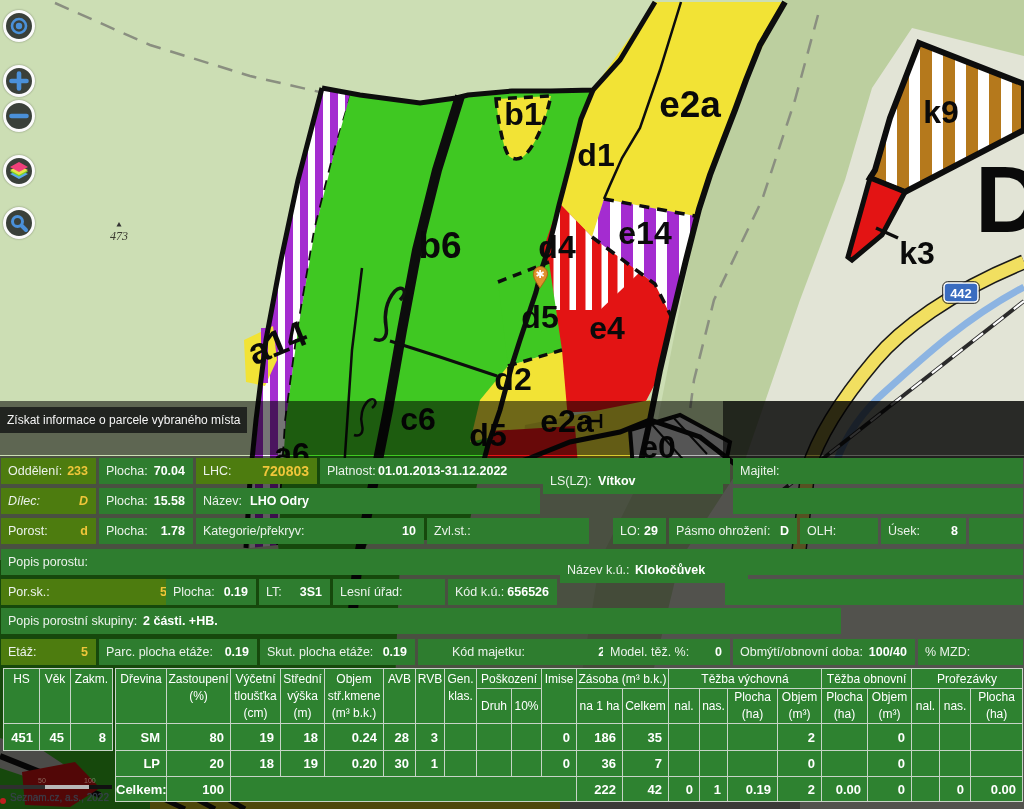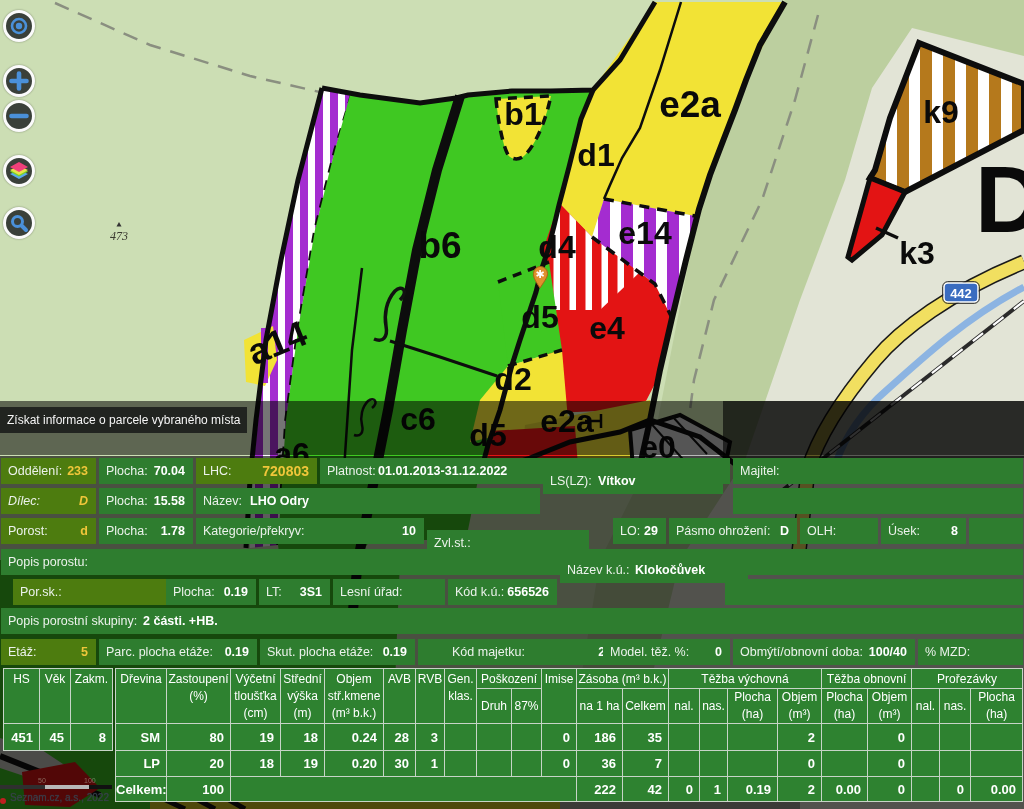--- a/index.html
+++ b/index.html
@@ -176,38 +176,38 @@
 
   <div class="box gray" style="left:1px;top:488px;width:95px;font-style:italic;"><span class="l">Dílec:</span><span class="v">D</span></div>
   <div class="box" style="left:99px;top:488px;width:94px;"><span class="l">Plocha:</span><span class="v">15.58</span></div>
   <div class="box" style="left:196px;top:488px;width:344px;"><span class="l">Název:</span><span class="va" style="left:54px;">LHO Odry</span></div>
   <div class="box" style="left:543px;top:468px;width:180px;"><span class="l">LS(LZ):</span><span class="va" style="left:55px;">Vítkov</span></div>
   <div class="box" style="left:733px;top:488px;width:290px;"></div>
 
   <div class="box gray" style="left:1px;top:518px;width:95px;"><span class="l">Porost:</span><span class="v">d</span></div>
   <div class="box" style="left:99px;top:518px;width:94px;"><span class="l">Plocha:</span><span class="v">1.78</span></div>
   <div class="box" style="left:196px;top:518px;width:228px;"><span class="l">Kategorie/překryv:</span><span class="v">10</span></div>
-  <div class="box" style="left:427px;top:518px;width:162px;margin-top:12px;"><span class="l">Zvl.st.:</span></div>
+  <div class="box" style="left:427px;top:518px;width:162px;"><span class="l">Zvl.st.:</span></div>
   <div class="box" style="left:613px;top:518px;width:53px;"><span class="l">LO:</span><span class="v">29</span></div>
   <div class="box" style="left:669px;top:518px;width:128px;"><span class="l">Pásmo ohrožení:</span><span class="v">D</span></div>
   <div class="box" style="left:800px;top:518px;width:78px;"><span class="l">OLH:</span></div>
   <div class="box" style="left:881px;top:518px;width:85px;"><span class="l">Úsek:</span><span class="v">8</span></div>
   <div class="box" style="left:969px;top:518px;width:54px;"></div>
 
   <div class="box" style="left:1px;top:549px;width:1022px;"><span class="l">Popis porostu:</span></div>
 
-  <div class="box gray" style="left:13px;top:579px;width:174px;"><span class="l">Por.sk.:</span><span class="v">5</span></div>
+  <div class="box gray" style="left:1px;top:579px;width:174px;"><span class="l">Por.sk.:</span><span class="v">5</span></div>
   <div class="box" style="left:166px;top:579px;width:90px;"><span class="l">Plocha:</span><span class="v">0.19</span></div>
   <div class="box" style="left:259px;top:579px;width:71px;"><span class="l">LT:</span><span class="v">3S1</span></div>
   <div class="box" style="left:333px;top:579px;width:112px;"><span class="l">Lesní úřad:</span></div>
   <div class="box" style="left:448px;top:579px;width:109px;"><span class="l">Kód k.ú.:</span><span class="v">656526</span></div>
   <div class="box" style="left:560px;top:557px;width:188px;"><span class="l">Název k.ú.:</span><span class="va" style="left:75px;">Klokočůvek</span></div>
   <div class="box" style="left:725px;top:579px;width:298px;"></div>
 
-  <div class="box" style="left:1px;top:608px;width:1022px;"><span class="l">Popis porostní skupiny:</span><span class="va" style="left:142px;">2 části. +HB.</span></div>
+  <div class="box" style="left:1px;top:608px;width:840px;"><span class="l">Popis porostní skupiny:</span><span class="va" style="left:142px;">2 části. +HB.</span></div>
 
   <div class="box gray" style="left:1px;top:639px;width:95px;"><span class="l">Etáž:</span><span class="v">5</span></div>
   <div class="box" style="left:99px;top:639px;width:158px;"><span class="l">Parc. plocha etáže:</span><span class="v">0.19</span></div>
   <div class="box" style="left:260px;top:639px;width:155px;"><span class="l">Skut. plocha etáže:</span><span class="v">0.19</span></div>
   <div class="box" style="left:418px;top:639px;width:182px;padding-left:27px;"><span class="l">Kód majetku:</span><span class="v">224</span></div>
   <div class="box" style="left:603px;top:639px;width:127px;"><span class="l">Model. těž. %:</span><span class="v">0</span></div>
   <div class="box" style="left:733px;top:639px;width:182px;"><span class="l">Obmýtí/obnovní doba:</span><span class="v">100/40</span></div>
   <div class="box" style="left:918px;top:639px;width:105px;"><span class="l">% MZD:</span></div>
 
   <table style="left:3px;top:668px;width:110px;">
@@ -267,21 +267,21 @@
       <th rowspan="2">Gen.<br>klas.</th>
       <th colspan="2">Poškození</th>
       <th rowspan="2">Imise</th>
       <th colspan="2">Zásoba (m³ b.k.)</th>
       <th colspan="4">Těžba výchovná</th>
       <th colspan="2">Těžba obnovní</th>
       <th colspan="3">Prořezávky</th>
     </tr>
     <tr class="sub" style="height:28px;">
       <th>Druh</th>
-          <th>87%</th>
+          <th>10%</th>
       <th>na 1 ha</th>
           <th>Celkem</th>
       <th>nal.</th>
           <th>nas.</th>
           <th>Plocha<br>(ha)</th>
           <th>Objem<br>(m³)</th>
       <th>Plocha<br>(ha)</th>
           <th>Objem<br>(m³)</th>
       <th>nal.</th>
           <th>nas.</th>

